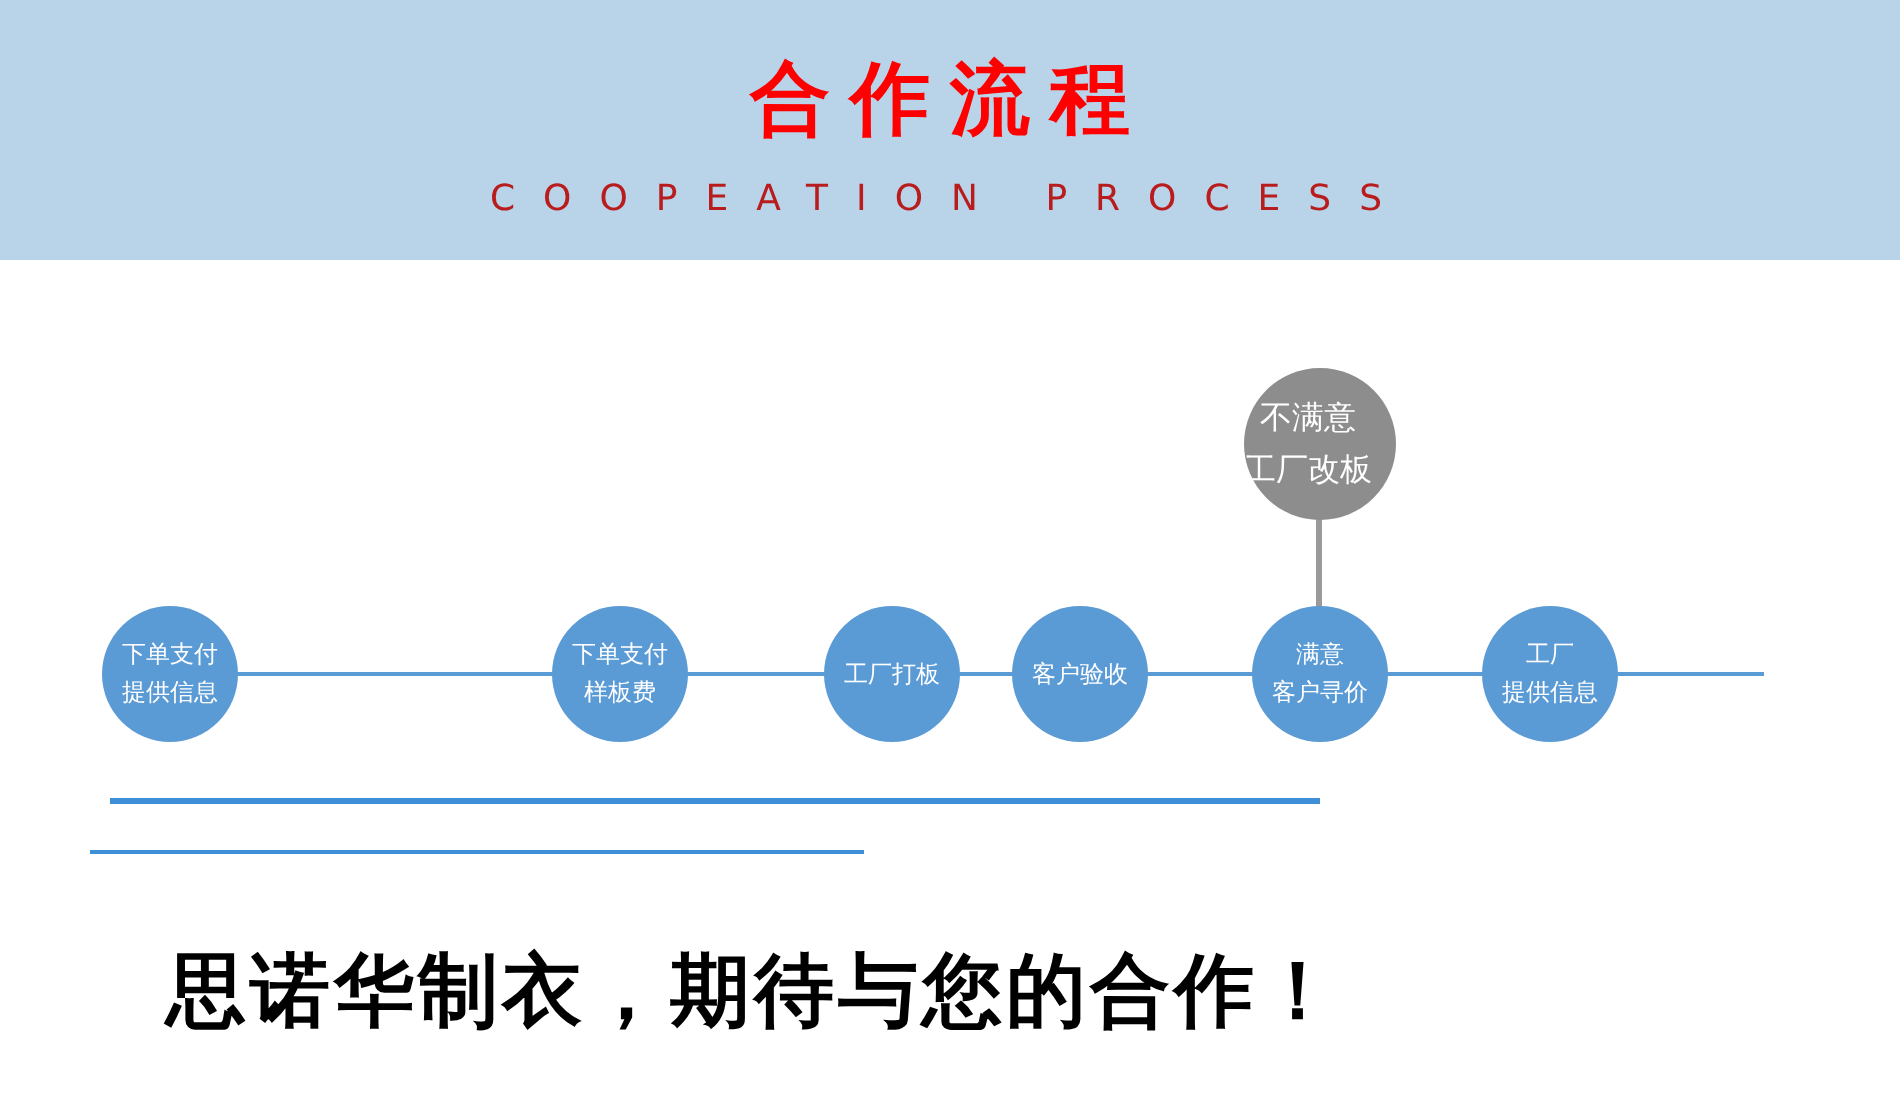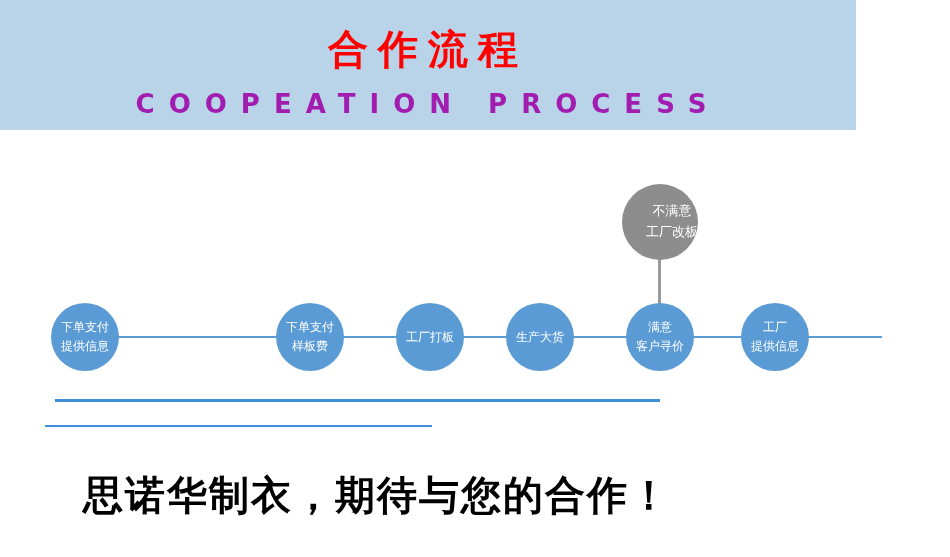--- a/index.html
+++ b/index.html
@@ -10,58 +10,58 @@
     position: relative;
     background: #ffffff;
     font-family: "DejaVu Sans", "Liberation Sans", sans-serif;
     overflow: hidden;
   }
 
   
   .banner {
     position: absolute;
     left: 0; top: 0;
-    width: 856px; height: 130px;
+    width: 950px; height: 130px;
     background: #b9d3e9;
     text-align: center;
   }
   .banner-title {
     padding-top: 22px;
     font-size: 40px;
     font-weight: bold;
     color: #fe0000;
     letter-spacing: 10px;
   }
   .banner-subtitle {
     margin-top: 12px;
-    font-size: 26px;
-    color: #a21caf;
+    font-size: 18px;
+    color: #b91c1c;
     letter-spacing: 14px;
-    font-weight: 700;
+    font-weight: 400;
   }
 
   
   .flow {
     position: absolute;
     left: 0; top: 130px;
     width: 950px; height: 320px;
   }
 
   .gray-circle {
     position: absolute;
     left: 622px; top: 54px;          
     width: 76px; height: 76px;
     border-radius: 50%;
     background: #8d8d8d;
     color: #ffffff;
-    font-size: 13px;
+    font-size: 16px;
     line-height: 1.6;
     display: flex;
     align-items: center;
-    justify-content: flex-end;
+    justify-content: flex-start;
     text-align: center;
     z-index: 3;
   }
 
   .v-line {
     position: absolute;
     left: 658px; top: 128px;
     width: 3px; height: 46px;
     background: #9a9a9a;
     z-index: 1;
@@ -88,21 +88,21 @@
     align-items: center;
     justify-content: center;
     text-align: center;
     z-index: 2;
   }
   .circle-label { white-space: pre-line; }
 
   .step-1 { left: 51px;  }
   .step-2 { left: 163px; }
   .step-3 { left: 276px; }
-  .step-4 { left: 396px; justify-content: center; }
+  .step-4 { left: 412px; justify-content: center; }
   .step-5 { left: 506px; }
   .step-6 { left: 626px; }
   .step-7 { left: 741px; }
   .step-8 { left: 848px; }
 
   .underline-1 {
     position: absolute;
     left: 55px; top: 269px;
     width: 605px; height: 3px;
     background: #3f8fd8;
@@ -149,21 +149,21 @@
 提供信息</span>
   </div>
   <div class="step-circle step-3">
     <span class="circle-label">下单支付
 样板费</span>
   </div>
   <div class="step-circle step-4">
     <span class="circle-label">工厂打板</span>
   </div>
   <div class="step-circle step-5">
-    <span class="circle-label">生产大货</span>
+    <span class="circle-label">客户验收</span>
   </div>
   <div class="step-circle step-6">
     <span class="circle-label">满意
 客户寻价</span>
   </div>
   <div class="step-circle step-7">
     <span class="circle-label">工厂
 提供信息</span>
   </div>
 

